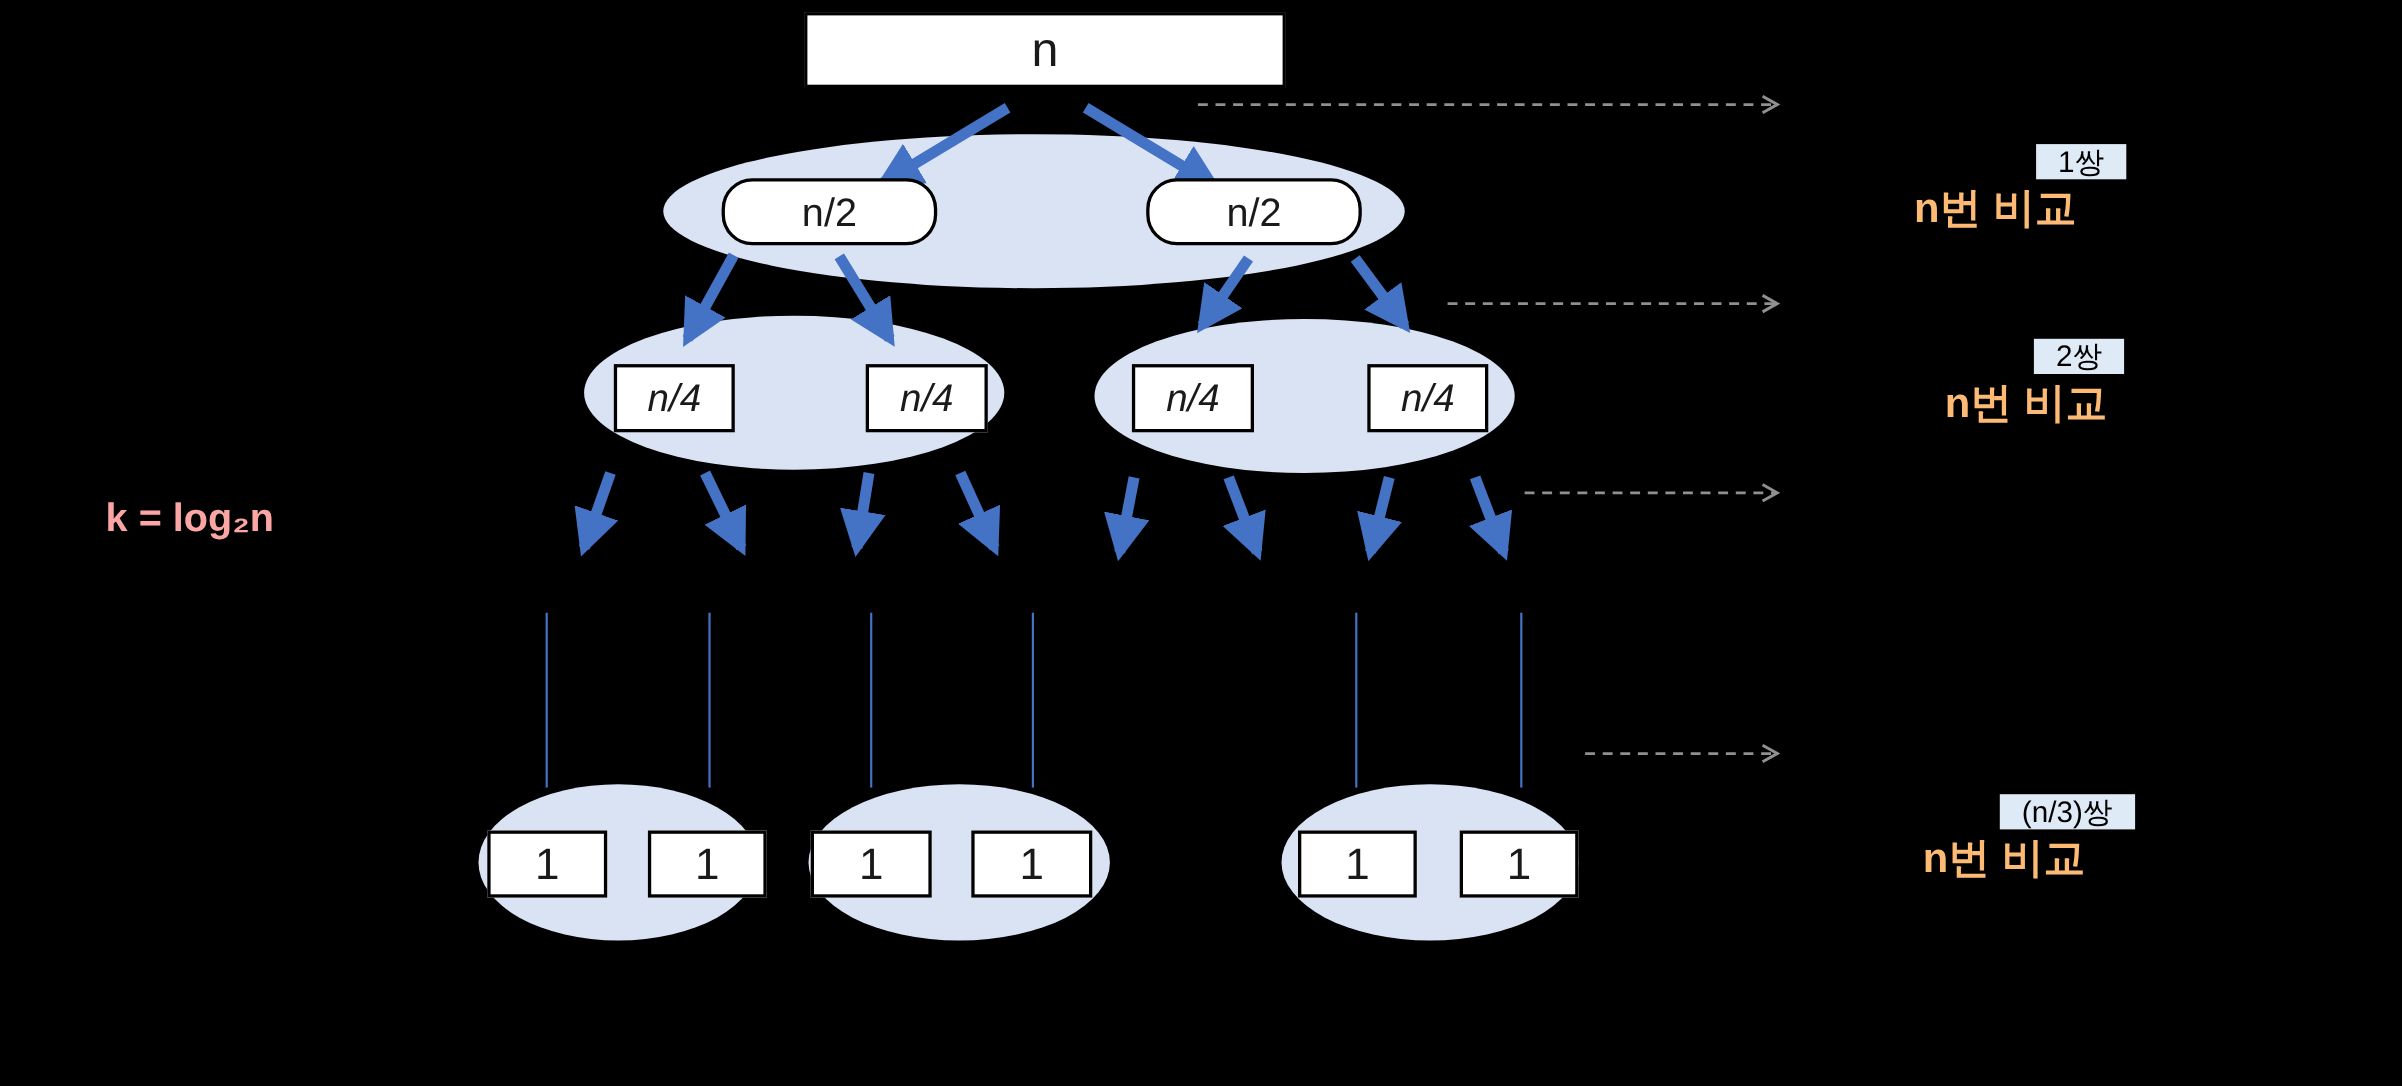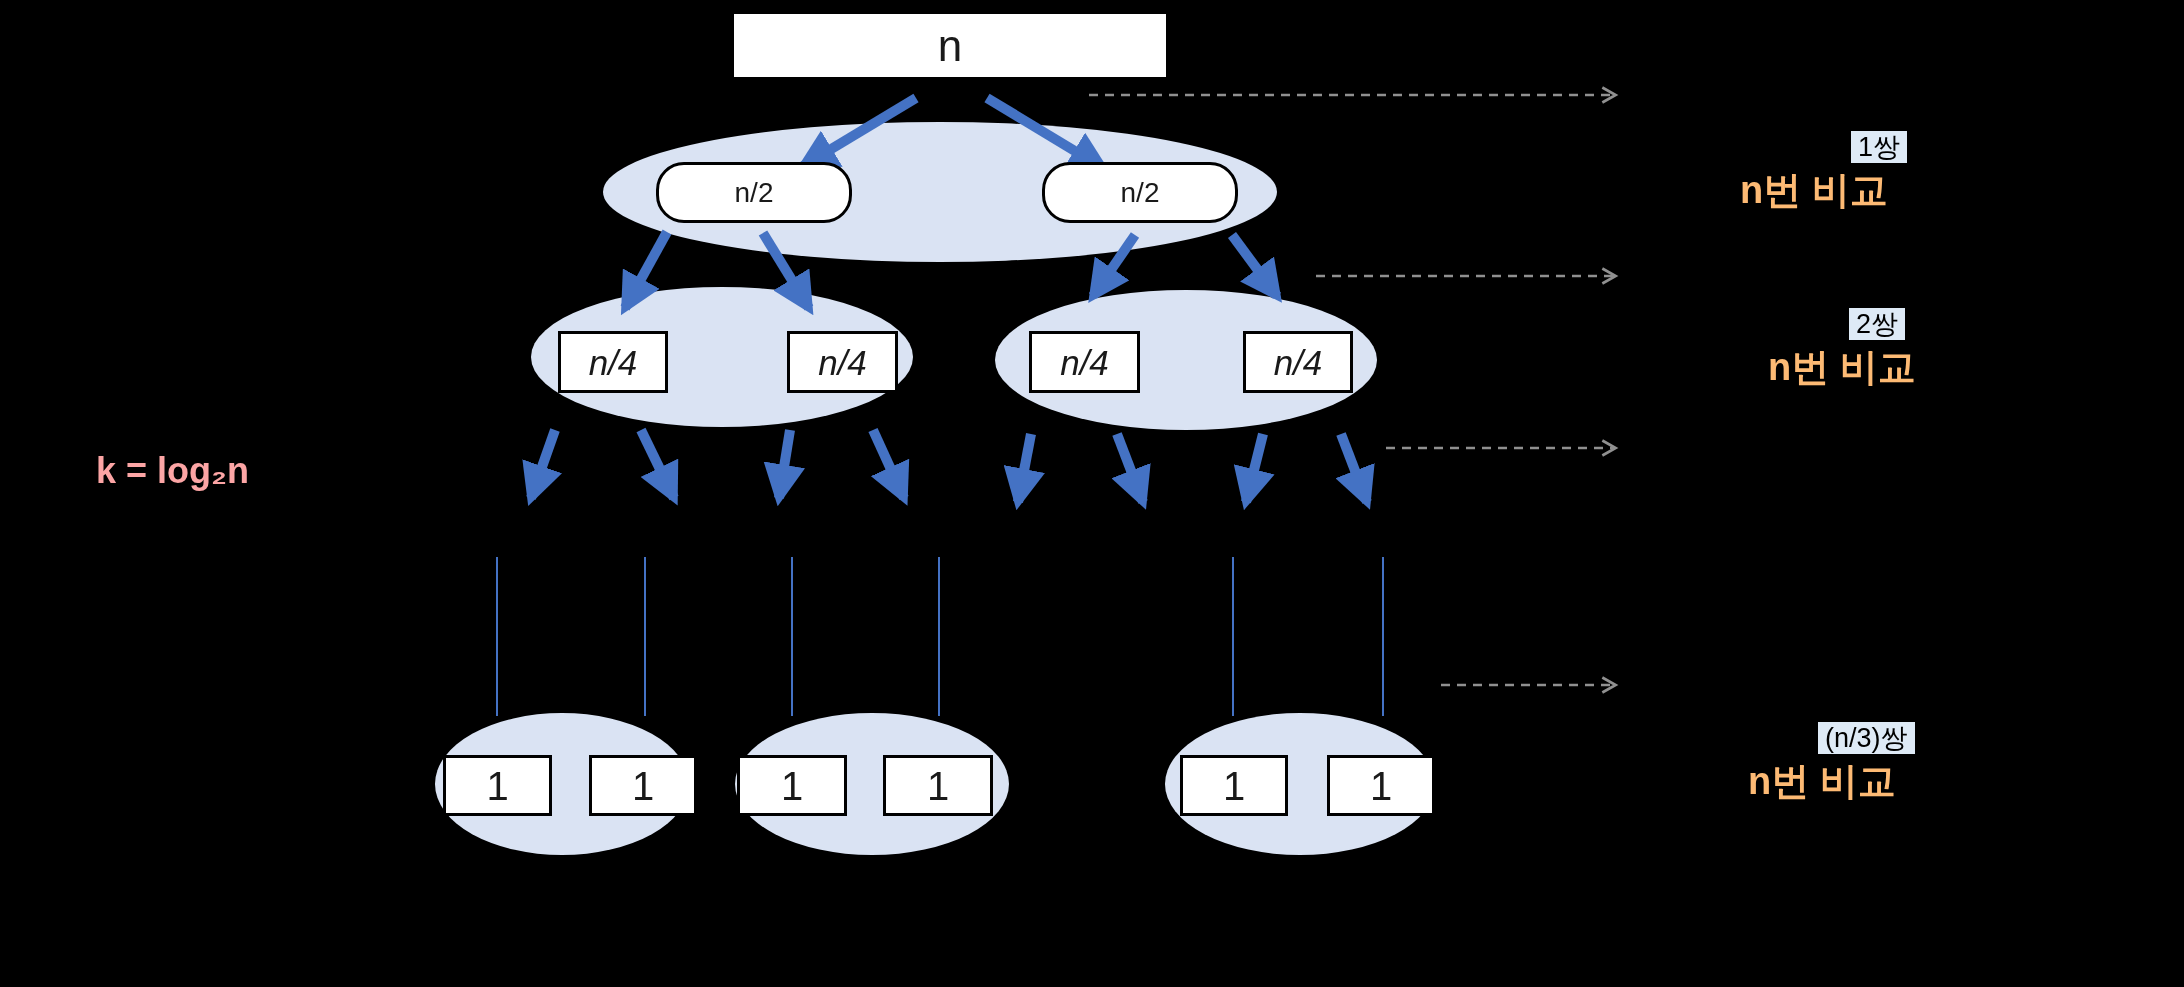--- a/index.html
+++ b/index.html
@@ -14,37 +14,37 @@
   .node{
     position:absolute;
     background:#fff;
     border:3px solid #000;
     display:flex;align-items:center;justify-content:center;
     color:#1a1a1a;
     box-sizing:border-box;
     line-height:1;
   }
   .node-root{font-size:44px;}
-  .node-half{font-size:28px;border-radius:28px;}
+  .node-half{font-size:36px;border-radius:28px;}
   .node-quarter{font-size:35px;font-style:italic;}
   .node-leaf{font-size:40px;}
   .formula{
     position:absolute;
     font-size:36px;
     font-weight:bold;
     color:#fca5a5;
     white-space:nowrap;
   }
   .pair-label{
     position:absolute;
     font-size:27px;
     line-height:30px;
     color:#000;
     background:#DEEAF6;
-    padding:1px 7px;
+    padding:1px 20px;
     white-space:nowrap;
   }
   .comp-label{
     position:absolute;
     font-size:38px;
     line-height:40px;
     font-weight:bold;
     color:#fdba74;
     white-space:nowrap;
   }

